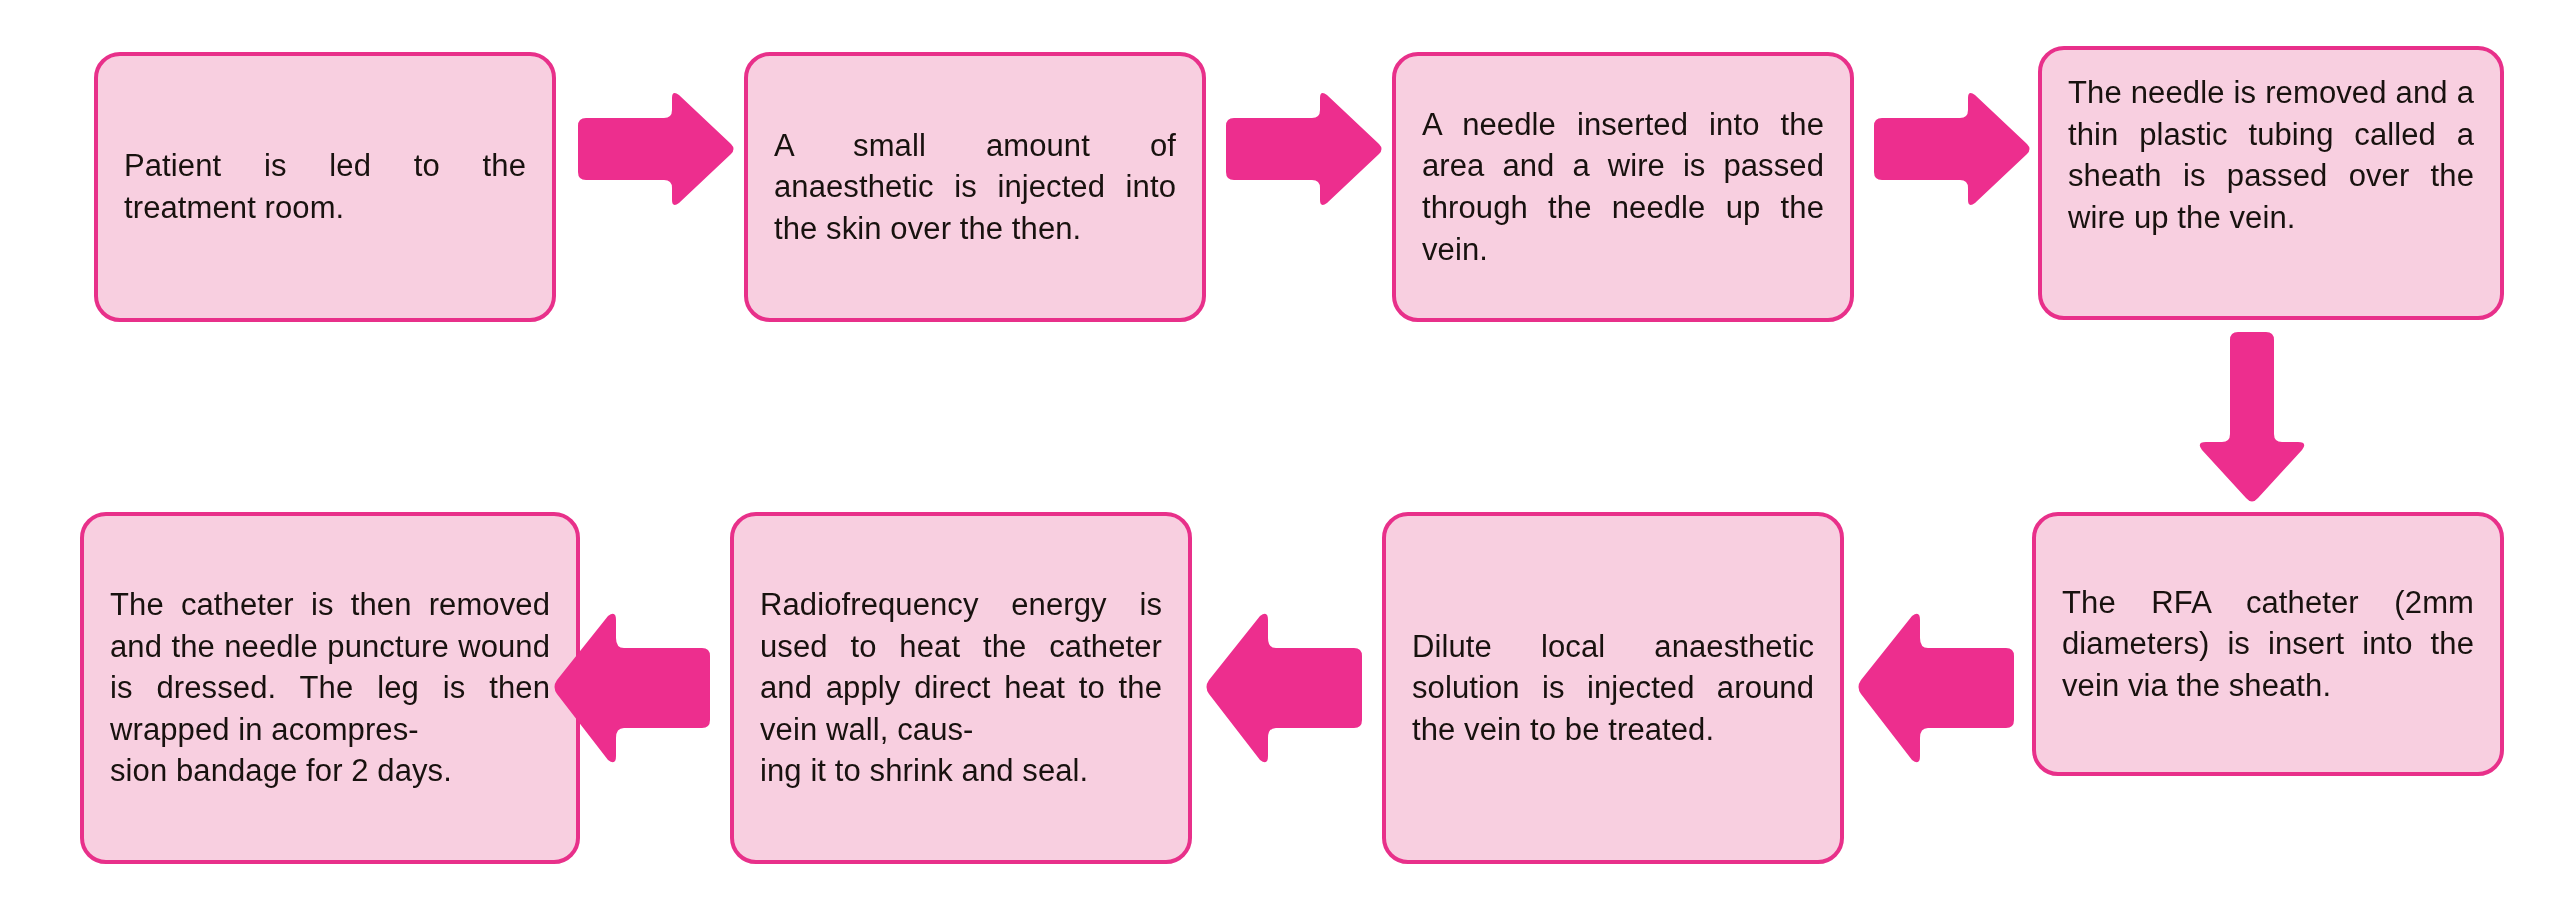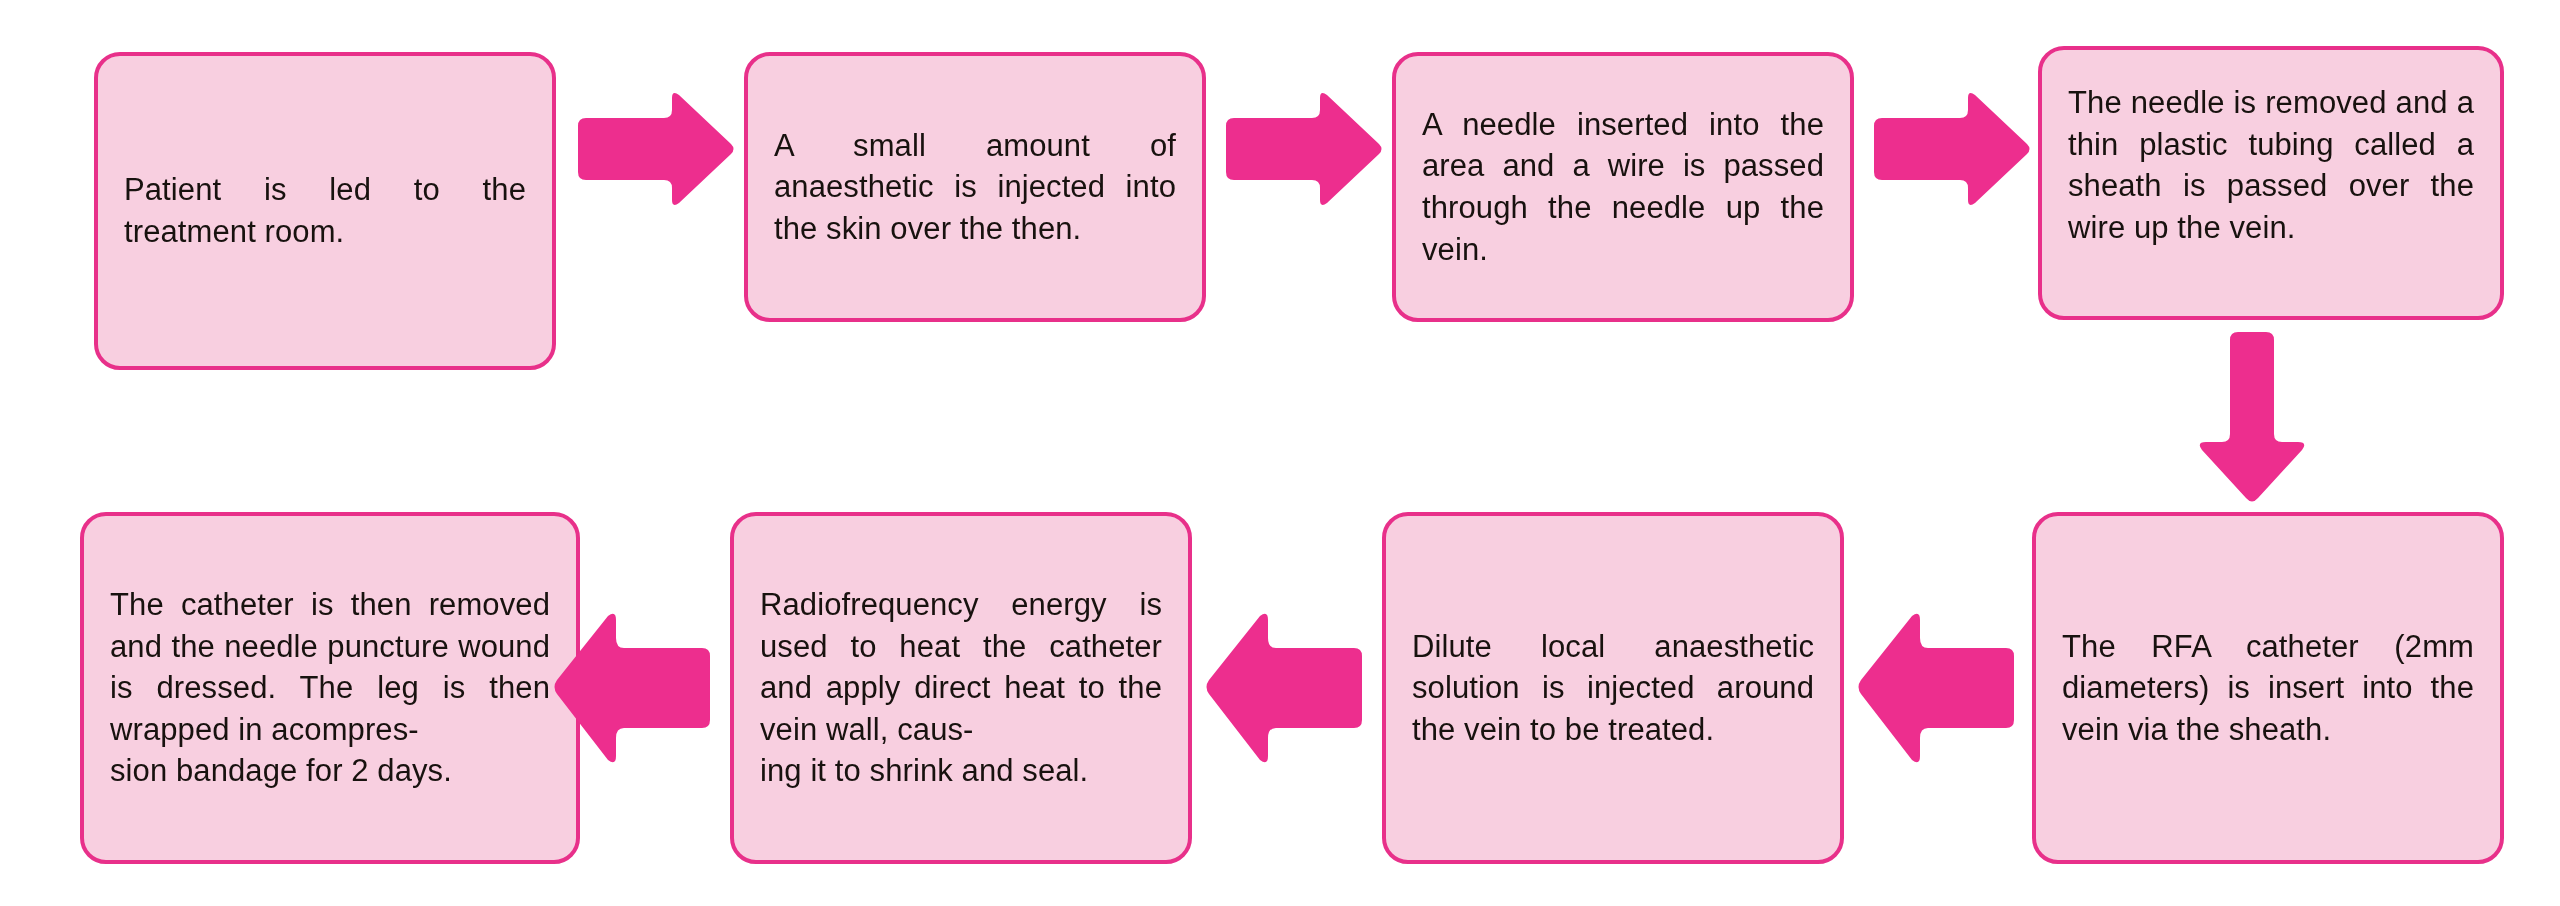--- a/index.html
+++ b/index.html
@@ -40,34 +40,34 @@
     text-align-last: left;
     color: #18120f;
     font-size: 31px;
     line-height: 1.34;
     letter-spacing: 0.1px;
     white-space: pre-line;
     hyphens: none;
   }
   .node.align-top {
     align-items: flex-start;
-    padding-top: 32px;
+    padding-top: 22px;
   }
 
   
-  #node-1 { left: 94px;  top: 52px;  width: 462px; height: 318px; }
+  #node-1 { left: 94px;  top: 52px;  width: 462px; height: 270px; }
   #node-2 { left: 744px; top: 52px;  width: 462px; height: 270px; }
   #node-3 { left: 1392px;top: 52px;  width: 462px; height: 270px; }
   #node-4 { left: 2038px;top: 46px;  width: 466px; height: 274px; }
 
   
   #node-8 { left: 80px;  top: 512px; width: 500px; height: 352px; }
   #node-7 { left: 730px; top: 512px; width: 462px; height: 352px; }
   #node-6 { left: 1382px;top: 512px; width: 462px; height: 352px; }
-  #node-5 { left: 2032px;top: 512px; width: 472px; height: 352px; }
+  #node-5 { left: 2032px;top: 512px; width: 472px; height: 264px; }
 
   
   .arrow {
     position: absolute;
   }
   .arrow svg { display: block; width: 100%; height: 100%; }
 
   #arrow-1 { left: 568px;  top: 90px;  width: 168px; height: 118px; }
   #arrow-2 { left: 1216px; top: 90px;  width: 168px; height: 118px; }
   #arrow-3 { left: 1864px; top: 90px;  width: 168px; height: 118px; }

